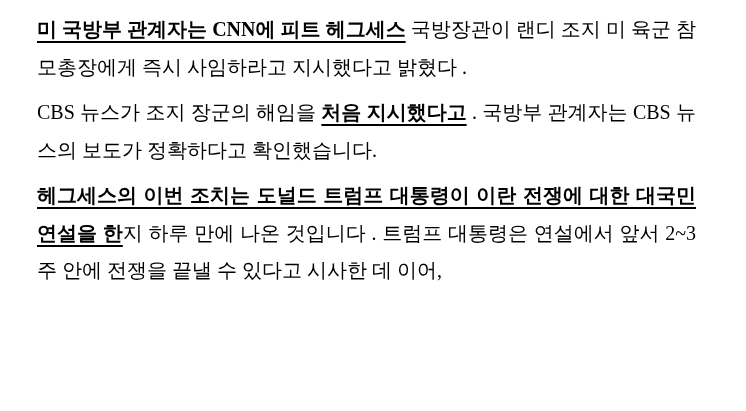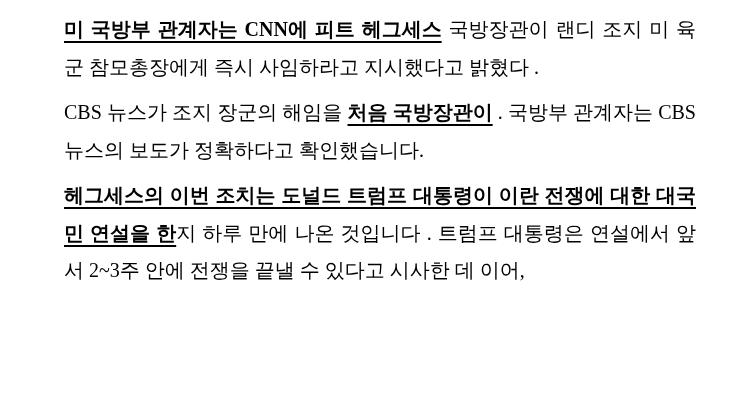--- a/index.html
+++ b/index.html
@@ -10,21 +10,21 @@
     width: 746px;
     height: 411px;
     background: #ffffff;
     overflow: hidden;
     font-family: "Liberation Serif", "DejaVu Serif", serif;
   }
   .article {
     box-sizing: border-box;
     width: 746px;
     height: 411px;
-    padding: 11px 50px 0 64px;
+    padding: 11px 50px 0 37px;
     color: #000000;
     font-size: 20px;
     line-height: 37.5px;
     text-align: justify;
     word-break: break-all;
   }
   .para {
     margin: 0 0 8px 0;
   }
   .seg {
@@ -39,16 +39,16 @@
     text-decoration-thickness: 1.5px;
     text-underline-offset: 5px;
   }
 </style>
 </head>
 <body>
 
 <main class="article">
   <div id="paragraphs">
       <p class="para"><span class="seg bold underline">미 국방부 관계자는 CNN에 피트 헤그세스</span><span class="seg"> 국방장관이 랜디 조지 미 육군 참모총장에게 즉시 사임하라고 지시했다고 밝혔다 .</span></p>
-      <p class="para"><span class="seg">CBS 뉴스가 조지 장군의 해임을 </span><span class="seg bold underline">처음 국방장관이</span><span class="seg"> . 국방부 관계자는 CBS 뉴스의 보도가 정확하다고 확인했습니다.</span></p>
+      <p class="para"><span class="seg">CBS 뉴스가 조지 장군의 해임을 </span><span class="seg bold underline">처음 지시했다고</span><span class="seg"> . 국방부 관계자는 CBS 뉴스의 보도가 정확하다고 확인했습니다.</span></p>
       <p class="para"><span class="seg bold underline">헤그세스의 이번 조치는 도널드 트럼프 대통령이 이란 전쟁에 대한 대국민 연설을 한</span><span class="seg">지 하루 만에 나온 것입니다 . 트럼프 대통령은 연설에서 앞서 2~3주 안에 전쟁을 끝낼 수 있다고 시사한 데 이어, </span></p>
     </div>
 </main>
 
 </body></html>

